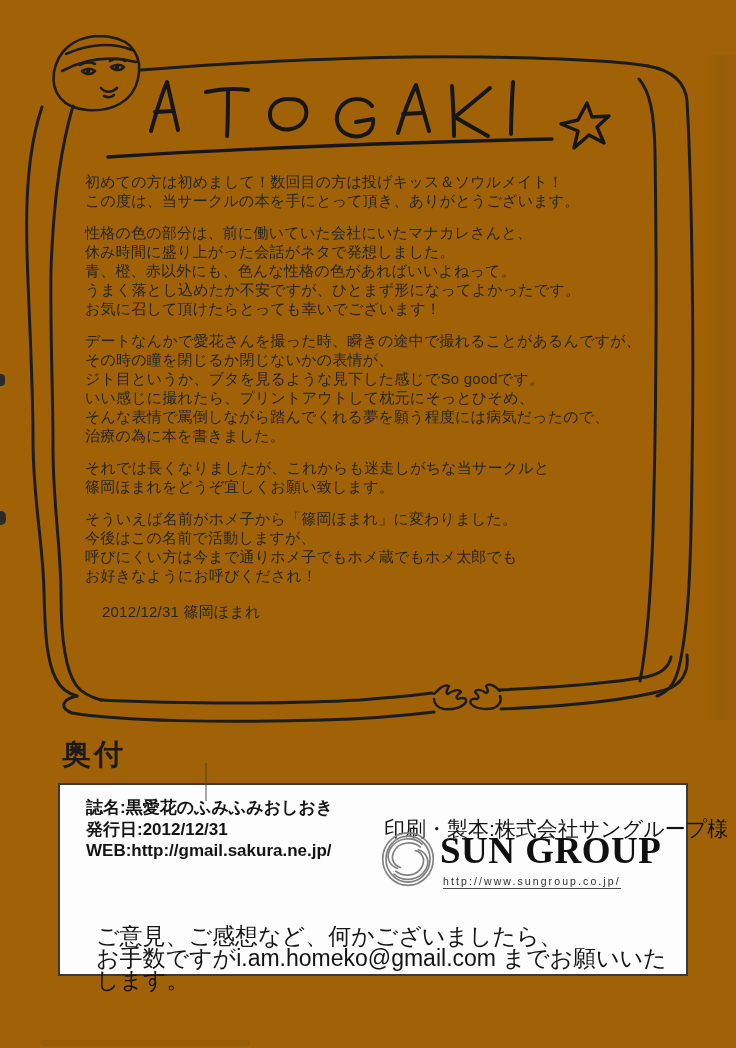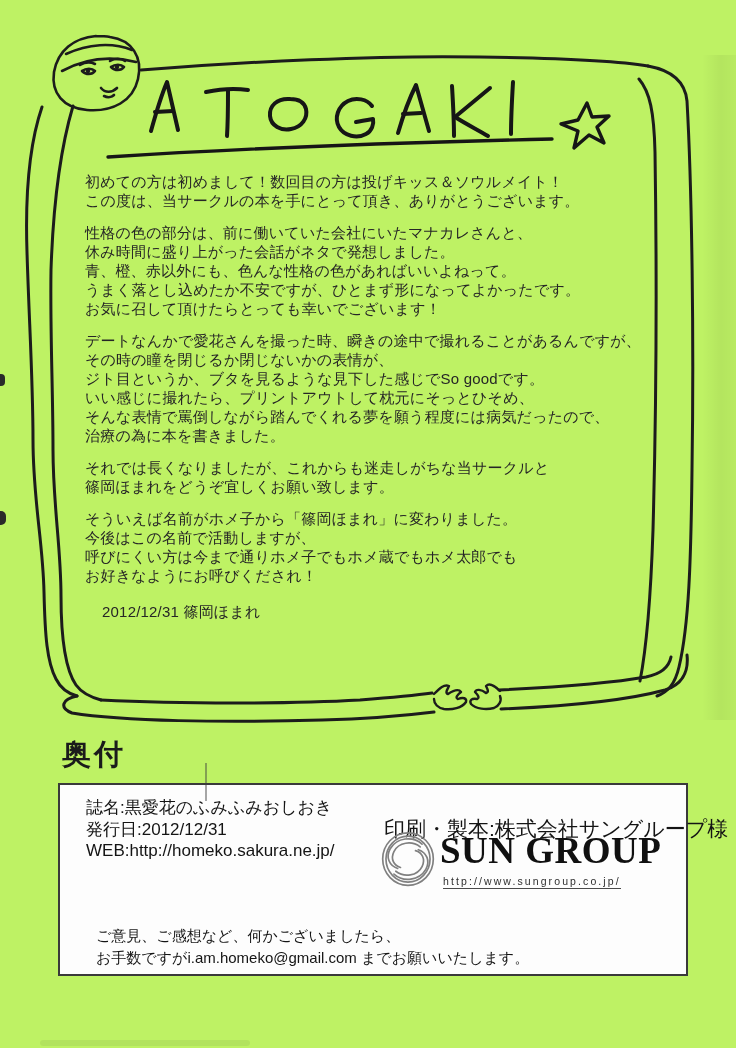--- a/index.html
+++ b/index.html
@@ -1,18 +1,18 @@
 <!DOCTYPE html>
 <html><head>
 <meta charset="utf-8">
 <style>
   html,body{margin:0;padding:0;background:#e8e8e8;}
   .page{
     position:relative;width:736px;height:1048px;margin:0 auto;
-    background:#bef264;overflow:hidden;
+    background:#a16207;overflow:hidden;
     font-family:"Liberation Sans","DejaVu Sans",sans-serif;color:#222;
   }
   
   .scan-band{position:absolute;right:0;top:55px;width:34px;height:665px;
     background:linear-gradient(to right,rgba(0,0,0,0) 0%,rgba(0,0,0,0.055) 55%,rgba(0,0,0,0.03) 100%);}
   .scan-crease{position:absolute;left:205px;top:763px;width:2px;height:38px;background:rgba(60,60,60,0.45);}
   .scan-speck1{position:absolute;left:0;top:374px;width:5px;height:12px;background:#2a2a2a;border-radius:0 4px 4px 0;}
   .scan-speck2{position:absolute;left:0;top:511px;width:6px;height:14px;background:#2a2a2a;border-radius:0 5px 5px 0;}
   .scan-smudge{position:absolute;left:40px;bottom:2px;width:210px;height:6px;background:rgba(0,0,0,0.06);border-radius:3px;}
 
@@ -28,36 +28,36 @@
 
   
   .colophon-heading{
     position:absolute;left:62px;top:735px;
     font-size:29px;font-weight:700;letter-spacing:3px;color:#1b1b1b;text-align:right;
   }
   .colophon-box{
     position:absolute;left:58px;top:783px;width:626px;height:189px;
     border:2px solid #3a3a3a;background:#fdfdfd;
   }
-  .pub-info{position:absolute;left:26px;top:12px;font-size:17px;line-height:21.5px;color:#141414;}
+  .pub-info{position:absolute;left:26px;top:12px;font-size:17px;line-height:21.5px;color:#141414;font-weight:bold;}
   .pub-info div{white-space:pre;}
   .print-line{position:absolute;left:324px;top:30px;font-size:21px;color:#141414;white-space:pre;}
   .sun-logo{position:absolute;left:314px;top:42px;width:300px;height:70px;}
   .sun-logo .emblem{position:absolute;left:4px;top:2px;}
   .sun-logo .logo-text{
     position:absolute;left:66px;top:2px;
     font-family:"Liberation Serif","DejaVu Serif",serif;
     font-weight:700;font-size:37px;letter-spacing:0.5px;color:#101010;white-space:pre;
   }
   .sun-logo .logo-url{
     position:absolute;left:69px;top:48px;
     font-size:10.5px;letter-spacing:2.1px;color:#2e2e2e;
     border-bottom:1.5px solid #4a4a4a;padding-bottom:1px;white-space:pre;
   }
-  .contact{position:absolute;left:36px;top:140px;font-size:15px;line-height:22px;
+  .contact{position:absolute;left:36px;top:140px;font-size:23px;line-height:22px;
     white-space:pre-line;color:#141414;}
 </style>
 </head>
 <body>
 
 <div class="page">
 
   <div class="scan-band"></div>
 
   <svg class="artwork" width="736" height="736" viewBox="0 0 736 736">
@@ -144,21 +144,21 @@
 お好きなようにお呼びくだされ！</div>
     <div class="signature">2012/12/31 篠岡ほまれ</div>
   </div>
 
   <div class="colophon-heading">奥付</div>
 
   <div class="colophon-box">
     <div class="pub-info">
       <div>誌名:黒愛花のふみふみおしおき</div>
       <div>発行日:2012/12/31</div>
-      <div>WEB:http://homeko.sakura.ne.jp/</div>
+      <div>WEB:http://gmail.sakura.ne.jp/</div>
     </div>
 
     <div class="print-line">印刷・製本:株式会社サングループ様</div>
 
     <div class="sun-logo">
       <svg class="emblem" width="60" height="62" viewBox="0 0 64 64" aria-label="sun-group-emblem">
         <g fill="none" stroke="#808080" stroke-width="1.8" stroke-linecap="round">
           <ellipse cx="32" cy="31" rx="27" ry="28"></ellipse>
           <ellipse cx="32" cy="31" rx="23.5" ry="24.5"></ellipse>
           <path d="M47,15 C37,6 20,8 13,20 C8,29 12,38 21,41"></path>

